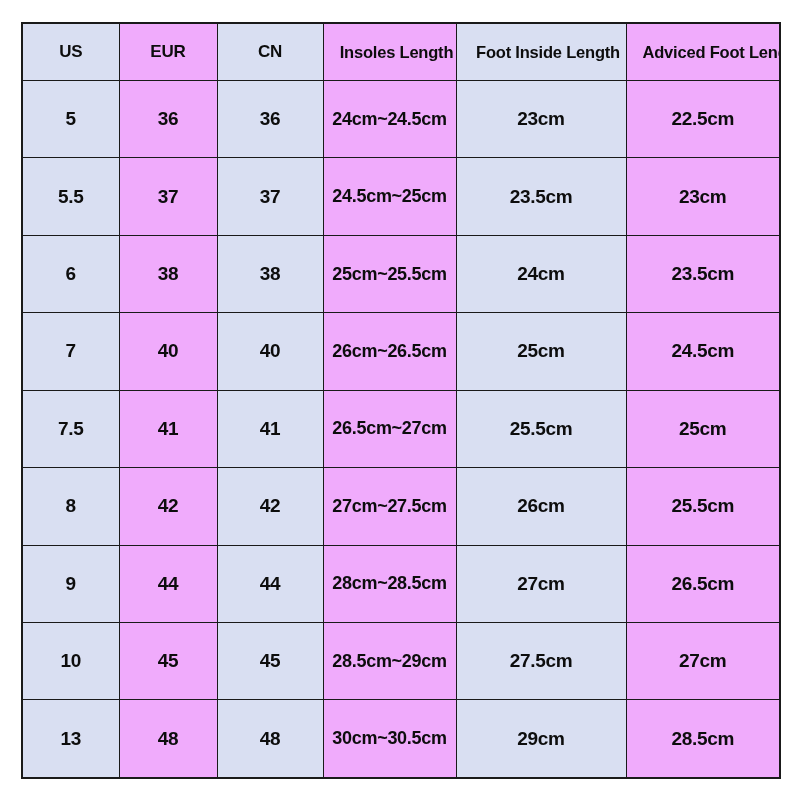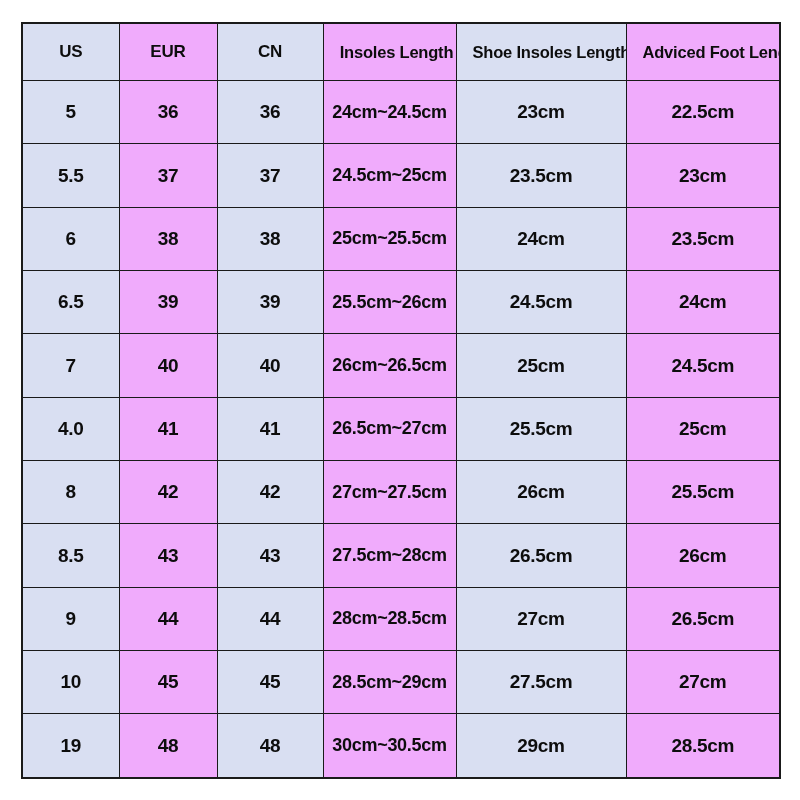--- a/index.html
+++ b/index.html
@@ -89,21 +89,21 @@
       <col style="width:133px">
       <col style="width:170px">
       <col style="width:154px">
     </colgroup>
     <thead>
       <tr>
           <th class="col-tint hdr-narrow">US</th>
           <th class="col-plain hdr-narrow">EUR</th>
           <th class="col-tint hdr-narrow">CN</th>
           <th class="col-plain hdr-wide">Insoles Length</th>
-          <th class="col-tint hdr-wide">Shoe Insoles Length</th>
+          <th class="col-tint hdr-wide">Foot Inside Length</th>
           <th class="col-plain hdr-wide">Adviced Foot Length</th>
         </tr>
     </thead>
     <tbody>
         <tr>
           <td class="col-tint">5</td>
           <td class="col-plain">36</td>
           <td class="col-tint">36</td>
           <td class="col-plain cell-range">24cm~24.5cm</td>
           <td class="col-tint">23cm</td>
@@ -119,77 +119,61 @@
         </tr>
         <tr>
           <td class="col-tint">6</td>
           <td class="col-plain">38</td>
           <td class="col-tint">38</td>
           <td class="col-plain cell-range">25cm~25.5cm</td>
           <td class="col-tint">24cm</td>
           <td class="col-plain">23.5cm</td>
         </tr>
         <tr>
-          <td class="col-tint">6.5</td>
-          <td class="col-plain">39</td>
-          <td class="col-tint">39</td>
-          <td class="col-plain cell-range">25.5cm~26cm</td>
-          <td class="col-tint">24.5cm</td>
-          <td class="col-plain">24cm</td>
-        </tr>
-        <tr>
           <td class="col-tint">7</td>
           <td class="col-plain">40</td>
           <td class="col-tint">40</td>
           <td class="col-plain cell-range">26cm~26.5cm</td>
           <td class="col-tint">25cm</td>
           <td class="col-plain">24.5cm</td>
         </tr>
         <tr>
-          <td class="col-tint">4.0</td>
+          <td class="col-tint">7.5</td>
           <td class="col-plain">41</td>
           <td class="col-tint">41</td>
           <td class="col-plain cell-range">26.5cm~27cm</td>
           <td class="col-tint">25.5cm</td>
           <td class="col-plain">25cm</td>
         </tr>
         <tr>
           <td class="col-tint">8</td>
           <td class="col-plain">42</td>
           <td class="col-tint">42</td>
           <td class="col-plain cell-range">27cm~27.5cm</td>
           <td class="col-tint">26cm</td>
           <td class="col-plain">25.5cm</td>
-        </tr>
-        <tr>
-          <td class="col-tint">8.5</td>
-          <td class="col-plain">43</td>
-          <td class="col-tint">43</td>
-          <td class="col-plain cell-range">27.5cm~28cm</td>
-          <td class="col-tint">26.5cm</td>
-          <td class="col-plain">26cm</td>
         </tr>
         <tr>
           <td class="col-tint">9</td>
           <td class="col-plain">44</td>
           <td class="col-tint">44</td>
           <td class="col-plain cell-range">28cm~28.5cm</td>
           <td class="col-tint">27cm</td>
           <td class="col-plain">26.5cm</td>
         </tr>
         <tr>
           <td class="col-tint">10</td>
           <td class="col-plain">45</td>
           <td class="col-tint">45</td>
           <td class="col-plain cell-range">28.5cm~29cm</td>
           <td class="col-tint">27.5cm</td>
           <td class="col-plain">27cm</td>
         </tr>
         <tr>
-          <td class="col-tint">19</td>
+          <td class="col-tint">13</td>
           <td class="col-plain">48</td>
           <td class="col-tint">48</td>
           <td class="col-plain cell-range">30cm~30.5cm</td>
           <td class="col-tint">29cm</td>
           <td class="col-plain">28.5cm</td>
         </tr>
       </tbody>
   </table>
 </div>
 

